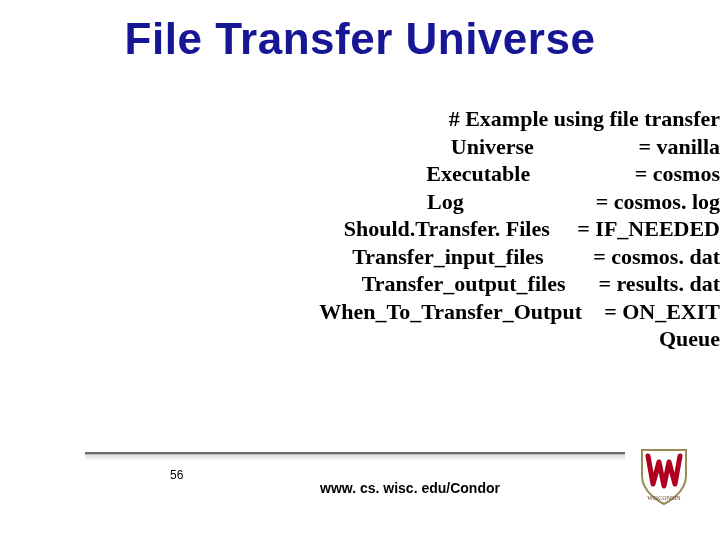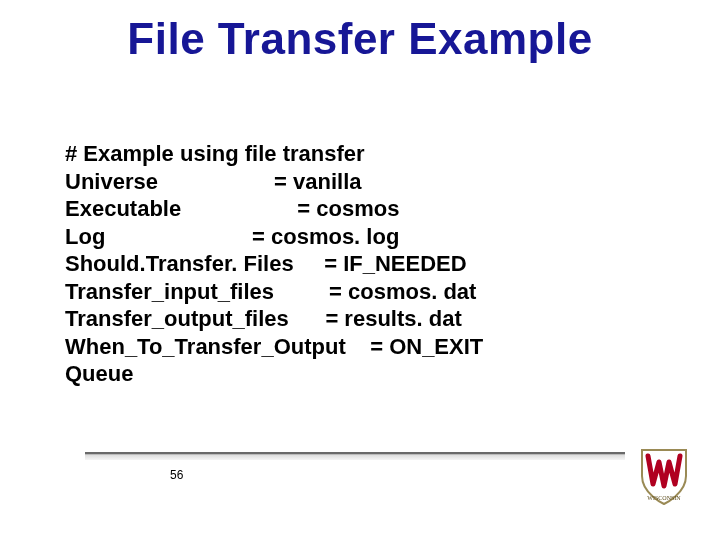--- a/index.html
+++ b/index.html
@@ -21,27 +21,28 @@
     font-family: "Comic Sans MS", "Trebuchet MS", "Arial Rounded MT Bold", sans-serif;
     font-weight: 700;
     font-size: 44px;
     color: #171796;
     text-align: center;
     padding-top: 14px;
     letter-spacing: 0.5px;
   }
   .code {
     white-space: pre;
-    font-family: Liberation Sans, sans-serif;
+    font-family: Liberation Serif, serif;
     font-weight: 700;
     font-size: 22px;
     color: #000;
     line-height: 1.25;
-    margin-top: 76px;
+    margin-top: 41px;
     margin-left: 65px;
+    text-align: right;
   }
   .footer {
     position: absolute;
     left: 0;
     right: 0;
     bottom: 18px;
     height: 70px;
   }
   .rule {
     position: absolute;
@@ -78,39 +79,40 @@
   .logo-right {
     position: absolute;
     right: 30px;
     top: -6px;
   }
 </style>
 </head>
 <body>
 <div class="slide">
 
-  <div class="title">File Transfer Example</div>
+  <div class="title">File Transfer Universe</div>
 
   <div class="code" id="code-block"># Example using file transfer
 Universe                   = vanilla
 Executable                   = cosmos
 Log                        = cosmos. log
 Should.Transfer. Files     = IF_NEEDED
 Transfer_input_files         = cosmos. dat
 Transfer_output_files      = results. dat
 When_To_Transfer_Output    = ON_EXIT
 Queue
 </div>
 
   <div class="footer">
     <div class="rule"></div>
 
 
     <div class="page-num">56</div>
 
+    <div class="url">www. cs. wisc. edu/Condor</div>
 
     <div class="logo-right" aria-label="University of Wisconsin">
       <svg width="52" height="62" viewBox="0 0 52 62">
         <path d="M4 4 H48 V30 C48 48 26 58 26 58 C26 58 4 48 4 30 Z" fill="#ffffff" stroke="#9a8a55" stroke-width="2"></path>
         <path d="M10 10 L15 38 L21 16 L26 40 L31 16 L37 38 L42 10" fill="none" stroke="#b00020" stroke-width="5" stroke-linejoin="round" stroke-linecap="round"></path>
         <text x="26" y="54" text-anchor="middle" font-family="Georgia, serif" font-size="6" fill="#5a4a1a">WISCONSIN</text>
       </svg>
     </div>
   </div>
 </div>

